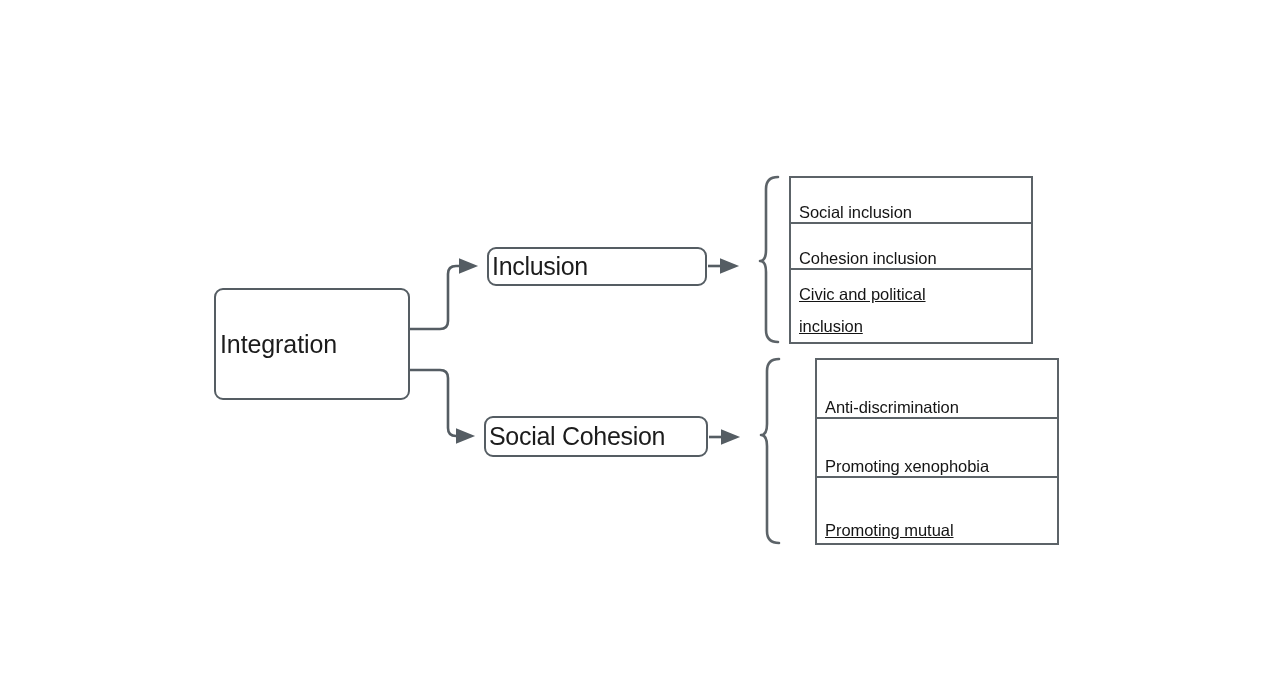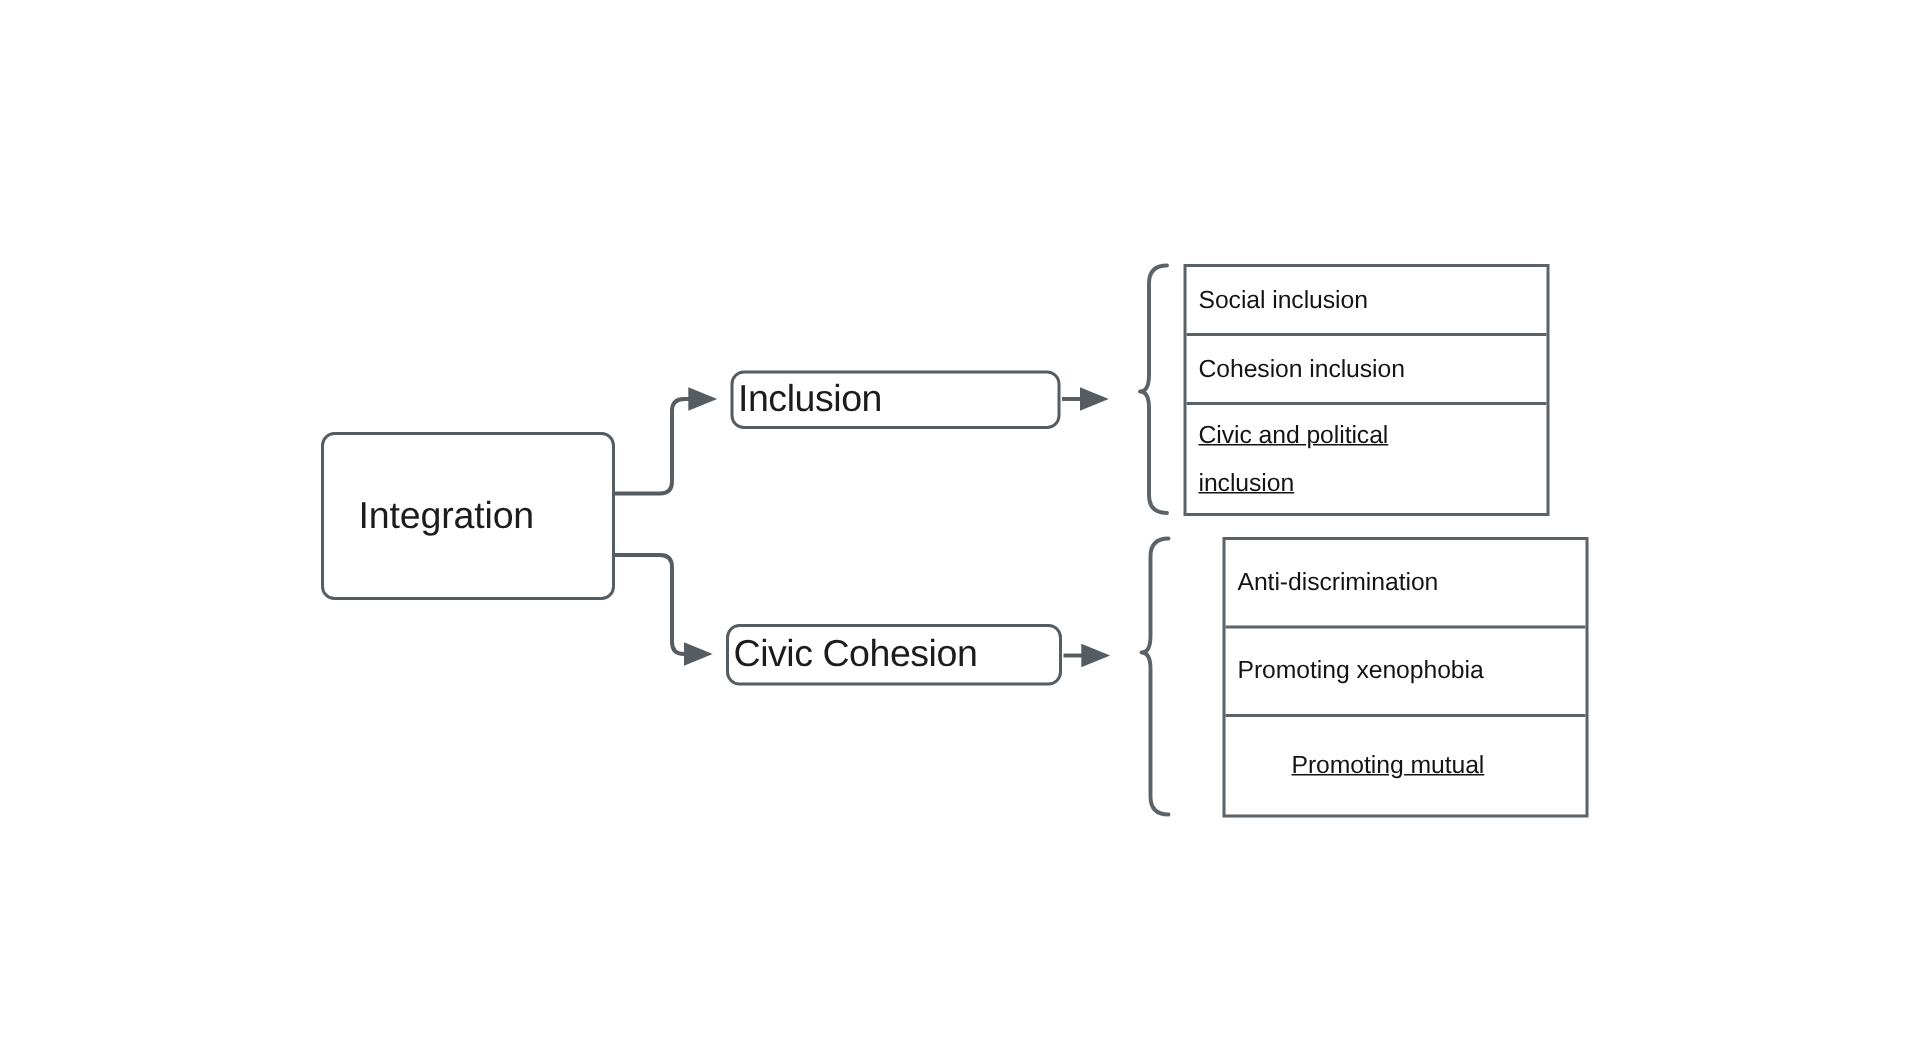--- a/index.html
+++ b/index.html
@@ -40,21 +40,21 @@
     align-items: center;
     overflow: hidden;
     white-space: nowrap;
   }
   .node-root {
     left: 214px;
     top: 288px;
     width: 196px;
     height: 112px;
     font-size: 25px;
-    padding-left: 23px;
+    padding-left: 4px;
     letter-spacing: -0.1px;
   }
   .node-branch {
     font-size: 25px;
     padding-left: 3px;
     letter-spacing: -0.3px;
   }
   .node-inclusion {
     left: 487px;
     top: 247px;
@@ -79,33 +79,33 @@
   .leaf-group-bottom { left: 815px; top: 358px; width: 244px; }
 
   .leaf-cell {
     box-sizing: border-box;
     border-bottom: 2px solid #5c6368;
     color: #141414;
     font-size: 16.5px;
     padding: 0 0 0 8px;
     display: flex;
     flex-direction: column;
-    justify-content: center;
+    justify-content: flex-end;
     letter-spacing: -0.05px;
   }
   .leaf-cell:last-child { border-bottom: none; text-decoration: underline; }
   .leaf-cell .ln { display: block; }
 
   .leaf-group-top .leaf-cell { height: 46px; }
   .leaf-group-top .leaf-cell.tall { height: 72px; }
   .leaf-group-top .leaf-cell.tall .ln { line-height: 32px; }
 
   .leaf-group-bottom .leaf-cell { height: 59px; }
   .leaf-group-bottom .leaf-cell.tall { height: 65px; }
-  .leaf-group-bottom .leaf-cell.tall .ln { line-height: 25px; margin-left: 36px; }
+  .leaf-group-bottom .leaf-cell.tall .ln { line-height: 25px; }
 </style>
 </head>
 <body>
 
 <div id="canvas">
 
   <svg id="wires" viewBox="0 0 1275 694" xmlns="http://www.w3.org/2000/svg">
     <defs>
       <marker id="arrow" markerWidth="9" markerHeight="9" refX="1.2" refY="3.2" orient="auto" markerUnits="strokeWidth">
         <path d="M0,0.2 L7.4,3.2 L0,6.2 Z" fill="#555d63"></path>
@@ -127,21 +127,21 @@
 
   <div class="node node-root">
     <span>Integration</span>
   </div>
 
   <div class="node node-branch node-inclusion">
     <span>Inclusion</span>
   </div>
 
   <div class="node node-branch node-cohesion">
-    <span>Civic Cohesion</span>
+    <span>Social Cohesion</span>
   </div>
 
   <div class="leaf-group leaf-group-top">
     <div class="leaf-cell">
       <span class="ln">Social inclusion</span>
     </div>
     <div class="leaf-cell">
       <span class="ln">Cohesion inclusion</span>
     </div>
     <div class="leaf-cell tall">

